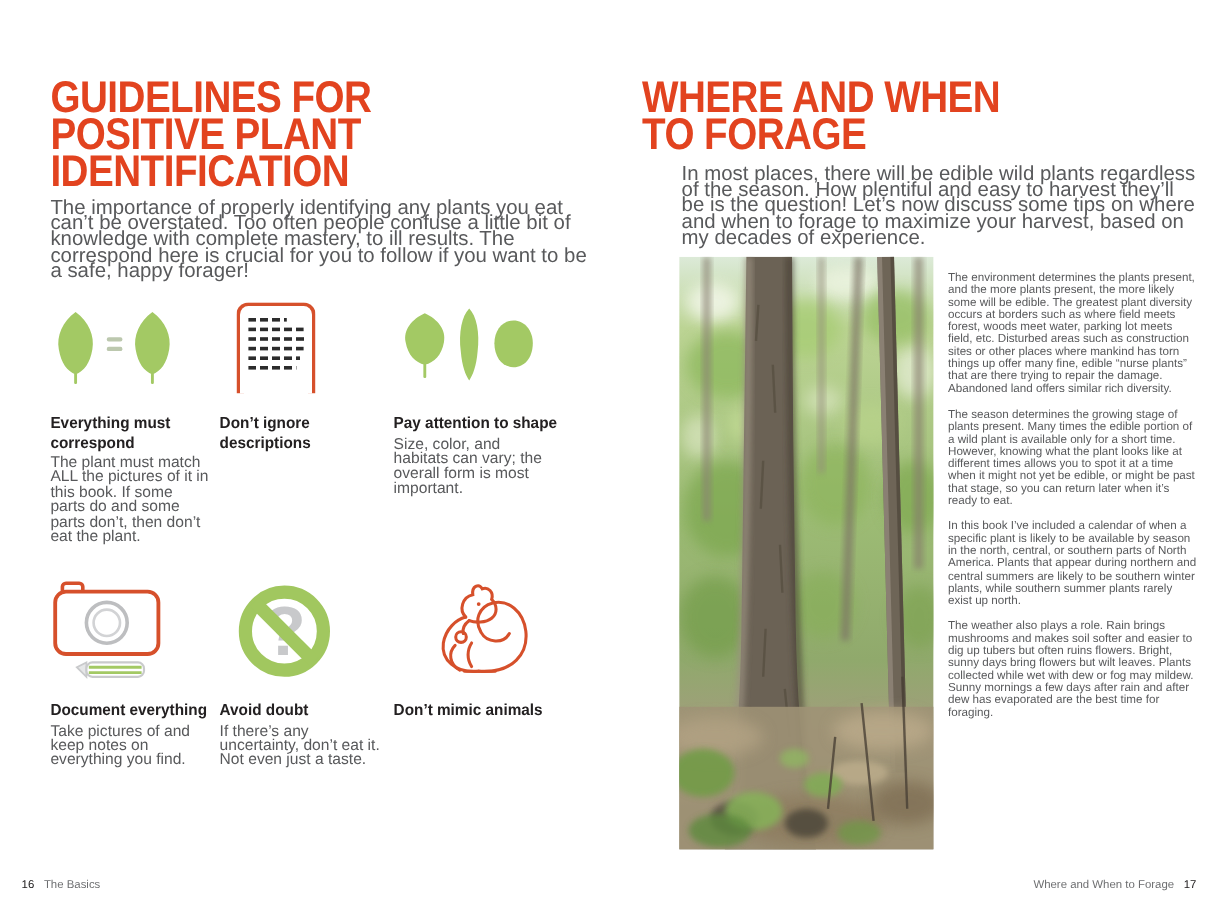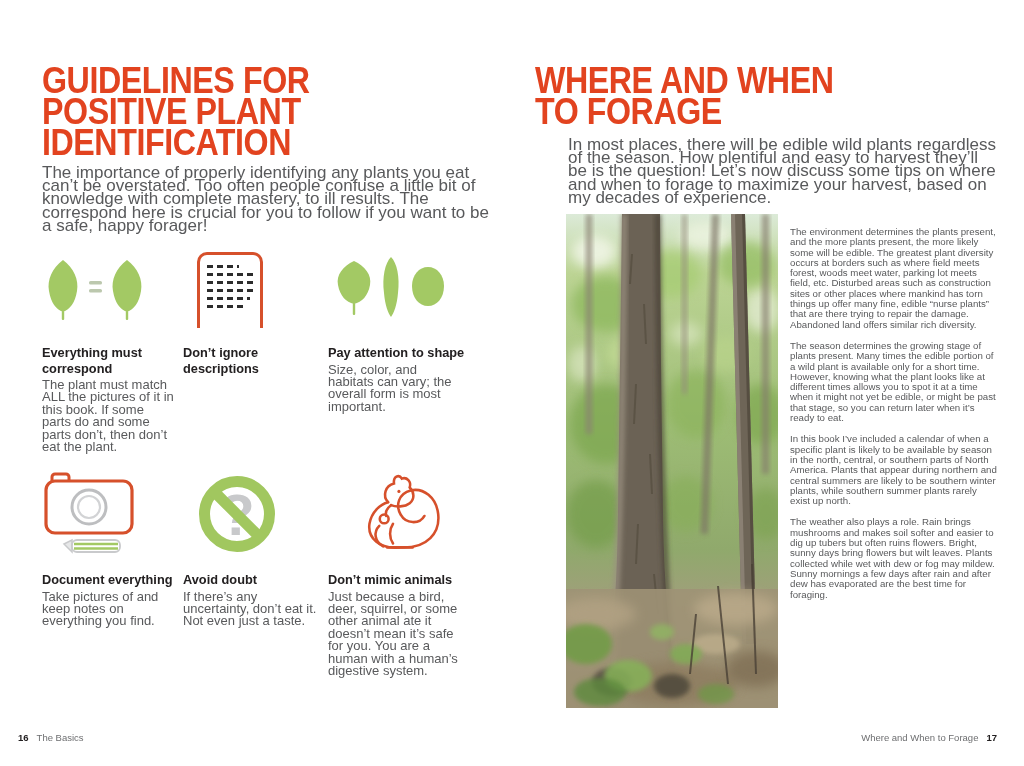--- a/index.html
+++ b/index.html
@@ -18,41 +18,41 @@
   .big-title span{display:block;transform:scaleX(.87);transform-origin:0 50%;white-space:nowrap;}
   .lp-title{left:42px;top:40px;}
   .rp-title{left:535px;top:40px;}
   
   .intro{position:absolute;color:var(--gray);font-size:17px;line-height:13.2px;}
   .lp-intro{left:42px;top:149px;width:452px;}
   .rp-intro{left:568px;top:121px;width:432px;}
   
   .g-row{position:absolute;left:42px;display:grid;grid-template-columns:141px 145px 182px;}
   .g-row1{top:243px;}
-  .g-row2{top:464px;}
+  .g-row2{top:476px;}
   .icon-box{height:94px;display:flex;align-items:center;}
   .g-head{font-size:13.3px;font-weight:bold;color:var(--ink);line-height:15.5px;margin:8px 0 3px;max-width:150px;
           transform:scaleX(.96);transform-origin:0 0;}
   .g-row .cell:nth-child(3) .g-head{white-space:nowrap;}
   .g-body{font-size:13px;line-height:12.4px;color:var(--gray);max-width:134px;}
   
   .desc-page{width:66px;height:76px;border:3px solid var(--outline-orange);border-bottom:none;
              border-radius:10px 10px 0 0;margin-left:14px;padding-top:10px;box-sizing:border-box;}
   .dashrow{height:3px;margin:0 7px 5px 7px;background:repeating-linear-gradient(90deg,#2c2c2c 0 6px,transparent 6px 10px);}
   
   .ban-wrap{position:relative;width:84px;height:84px;margin-left:12px;}
   .ban-q{position:absolute;left:0;top:0;width:84px;height:84px;display:flex;align-items:center;justify-content:center;
          font-size:58px;font-weight:bold;color:#c8c9cb;}
   .ban-ring{position:absolute;left:4px;top:4px;width:76px;height:76px;border:11px solid var(--ban-green);
             border-radius:50%;box-sizing:border-box;}
   .ban-bar{position:absolute;left:7px;top:37px;width:70px;height:11px;background:var(--ban-green);
            transform:rotate(45deg);}
   
   .footer{position:absolute;top:732px;font-size:9.5px;color:#6d6e70;}
-  .footer .pg{font-weight:bold;color:var(--ink);}
+  .footer .pg{font-weight:normal;color:var(--ink);}
   .f-left{left:18px;}
   .f-right{right:27px;text-align:right;}
   .footer .sep{display:inline-block;width:8px;}
   
   .photo{position:absolute;left:566px;top:214px;width:212px;height:494px;}
   .photo svg{display:block;width:212px;height:494px;}
   .rp-col{position:absolute;left:790px;top:216px;width:207px;font-size:9.7px;line-height:10.3px;color:var(--gray);}
   .rp-col p{margin:11px 0 6px 0;}
 </style>
 </head>
@@ -160,21 +160,20 @@
           <path d="M49 34 C43 28 46 17 55 15 C54 8 60 5 63 10 C68 8 73 13 71 19 C76 24 76 31 71 35 C66 39 57 39 52 37"></path>
           <path d="M52 37 C48 40 46 44 47 48"></path>
           <circle cx="45" cy="51" r="4.5"></circle>
           <path d="M54 56 C50 62 50 70 54 76"></path>
           <path d="M40 58 C34 64 35 74 44 79"></path>
           <circle cx="60" cy="23" r="1.6" fill="#d6502b" stroke="none"></circle>
           <path d="M48 80 L74 80"></path>
         </svg>
       </div>
       <div class="g-head">Don’t mimic animals</div>
-      <div class="g-body">Just because a bird, deer, squirrel, or some other animal ate it doesn’t mean it’s safe for you. You are a human with a human’s digestive system.</div>
     </div>
   </div>
 
   <div class="footer f-left">
     <span class="pg">16</span><span class="sep"></span><span>The Basics</span>
   </div>
 
   <h1 class="big-title rp-title">
     <span>WHERE AND WHEN</span>
     <span>TO FORAGE</span>

